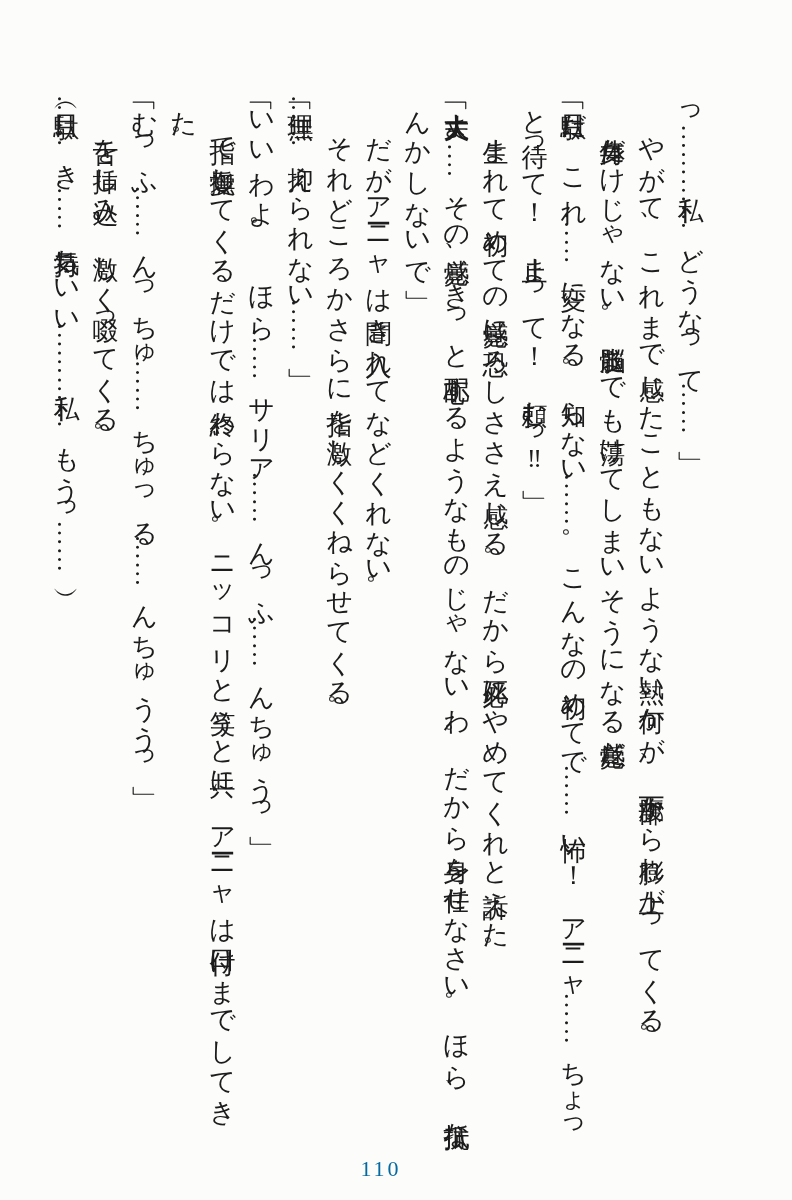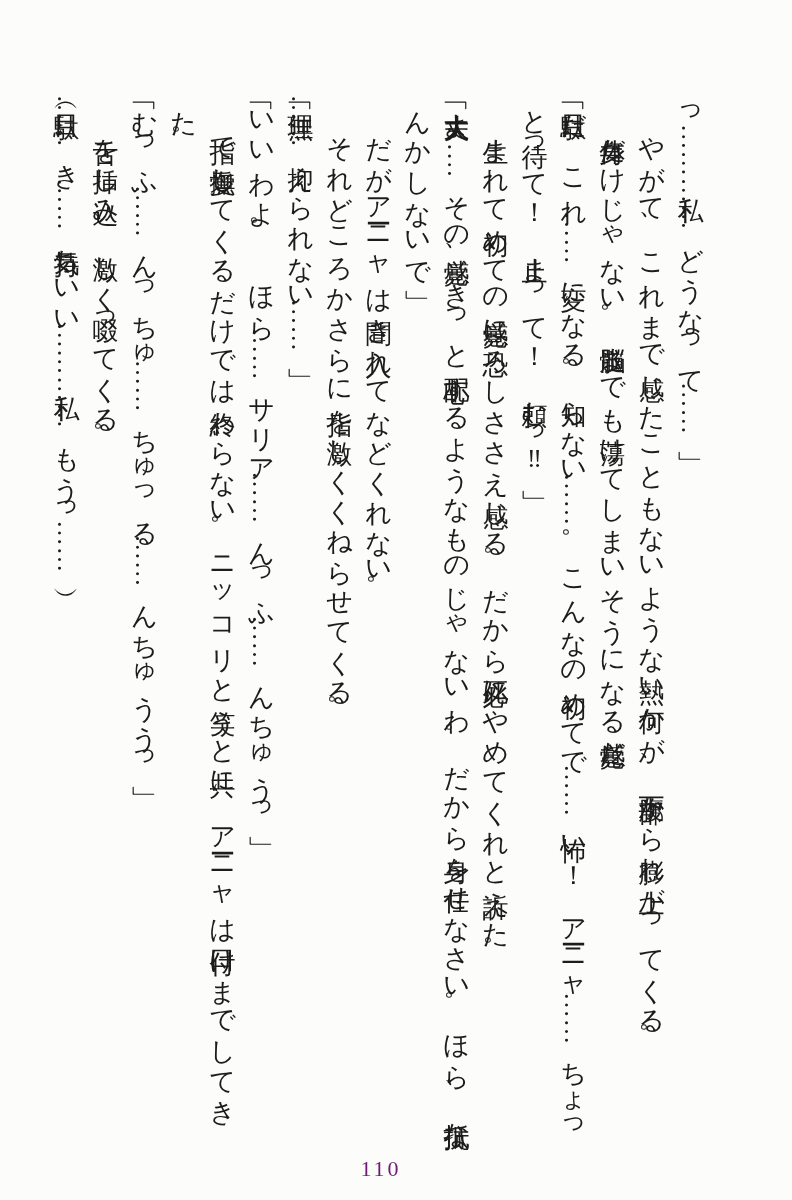--- a/index.html
+++ b/index.html
@@ -41,21 +41,21 @@
     text-indent: 1em;
   }
   .page-number {
     position: absolute;
     left: 0;
     right: 30px;
     bottom: 18px;
     text-align: center;
     font-size: 22px;
     letter-spacing: 3px;
-    color: #701a75;
+    color: #0369a1;
   }
 </style>
 </head>
 <body>
 
 <div class="page">
   <div class="text-area">
       <p class="para">っ……私……どうなって……」</p>
       <p class="para indent">やがて、これまで感じたこともないような熱い何かが、下腹部から膨れ上がってくる。</p>
       <p class="para indent">身体だけじゃない。脳髄までも蕩けてしまいそうになる感覚だ。</p>

